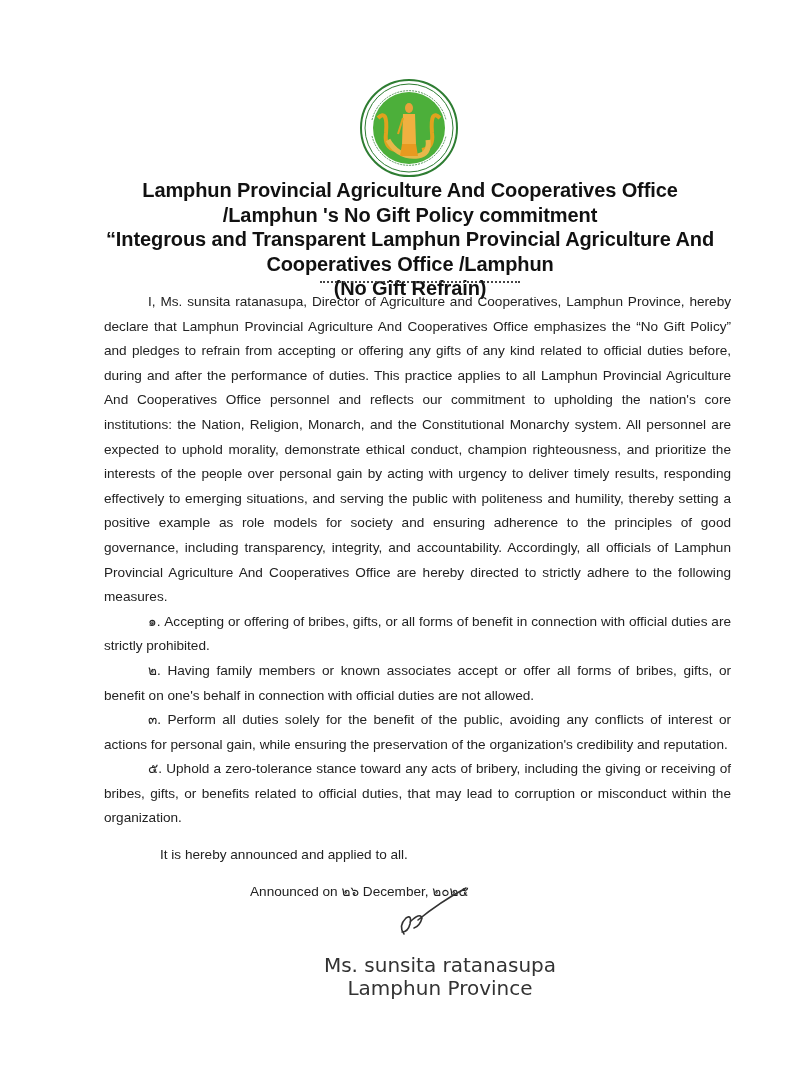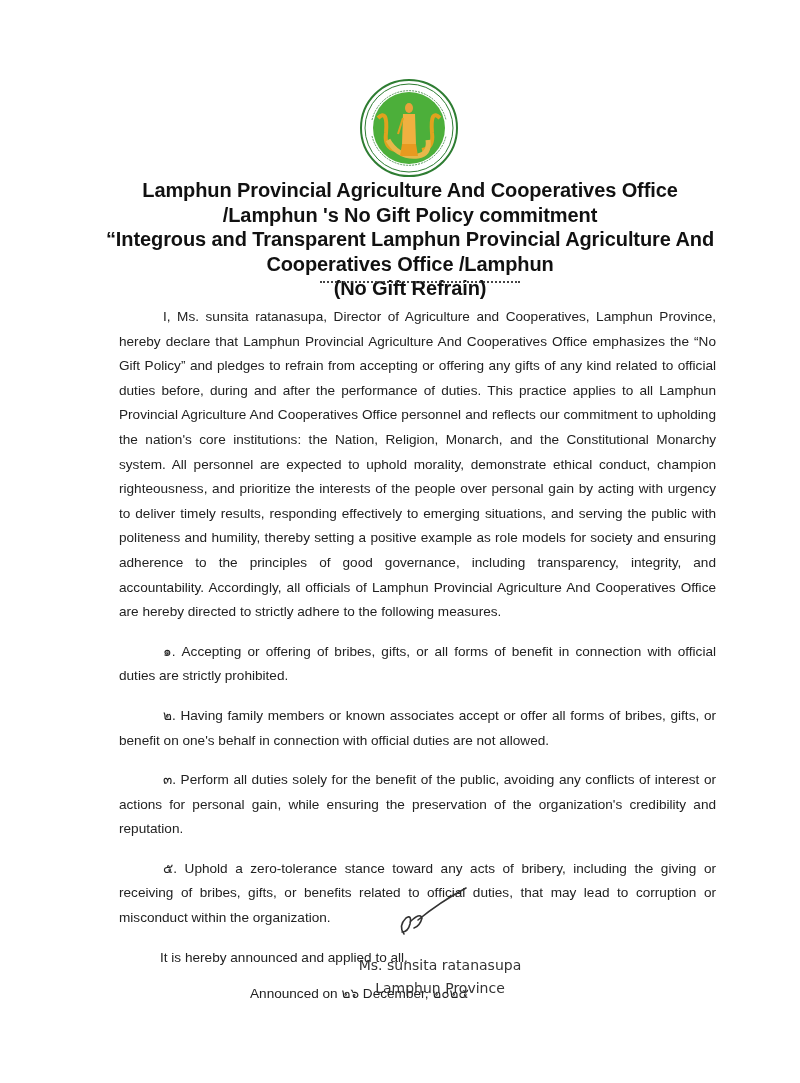--- a/index.html
+++ b/index.html
@@ -17,29 +17,29 @@
       font-weight: 600; letter-spacing: -0.1px;
     }
     .dots {
       position: absolute; left: 320px; top: 277px; width: 200px; height: 4px;
       border-bottom: 2px dotted #444;
     }
     .body-text {
       position: absolute; left: 104px; top: 290px; width: 627px;
       font-size: 13.6px; line-height: 24.6px; text-align: justify; color: #222;
     }
-    .body-text p { margin: 15px; text-indent: 44px; }
+    .body-text p { margin: 0; text-indent: 44px; }
     .announced-line { margin: 12px; padding-left: 44px; }
     .announced-date { margin: 0; padding-left: 146px; }
     .signature {
       position: absolute; left: 390px; top: 882px; width: 80px; height: 60px;
     }
     .signer {
       position: absolute; left: 280px; top: 954px; width: 320px;
-      text-align: center; font-size: 14px; line-height: 23px; color: #333;
+      text-align: center; font-size: 20px; line-height: 23px; color: #333;
       font-family: "DejaVu Sans", sans-serif;
     }
   </style>
 </head>
 <body>
 
 <div class="logo">
   <svg width="102" height="100" viewBox="0 0 102 100">
     <circle cx="51" cy="50" r="48" fill="#ffffff" stroke="#2e7d32" stroke-width="2"></circle>
     <circle cx="51" cy="50" r="44" fill="#ffffff" stroke="#2e7d32" stroke-width="1"></circle>

